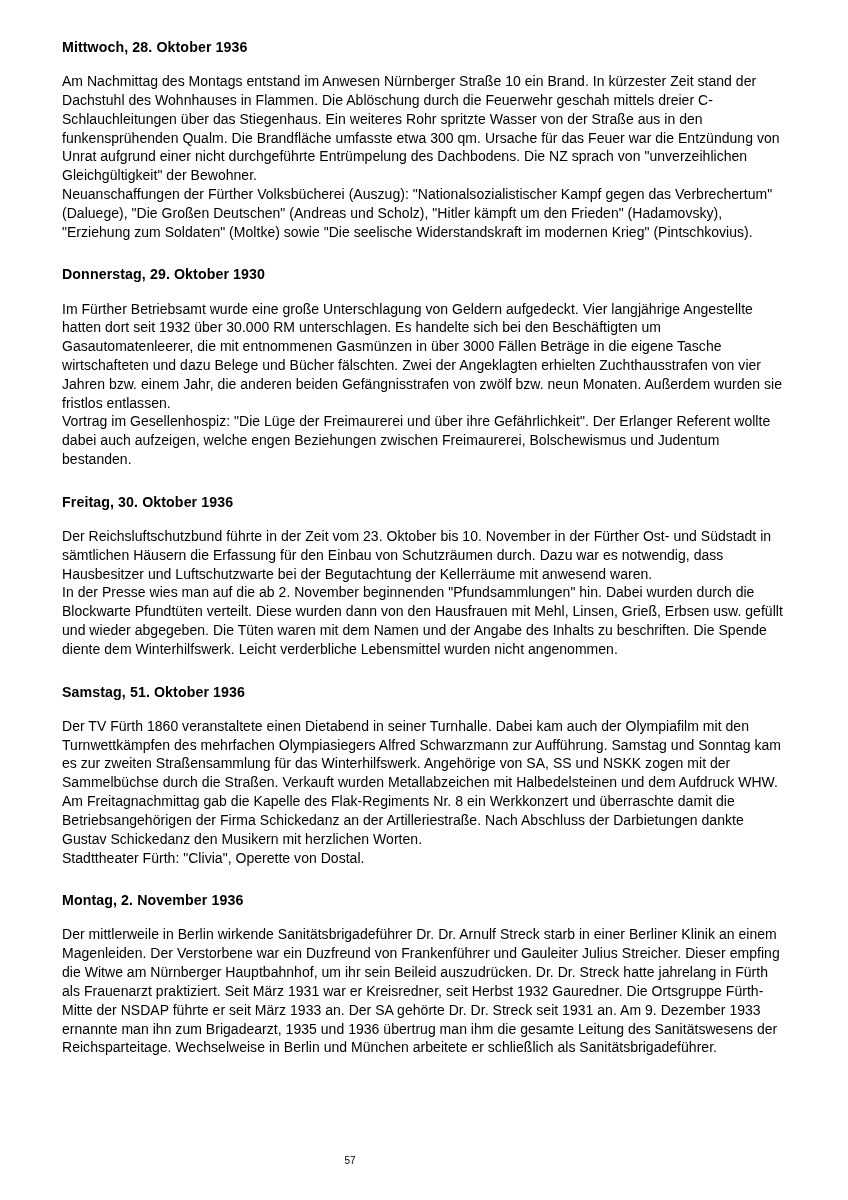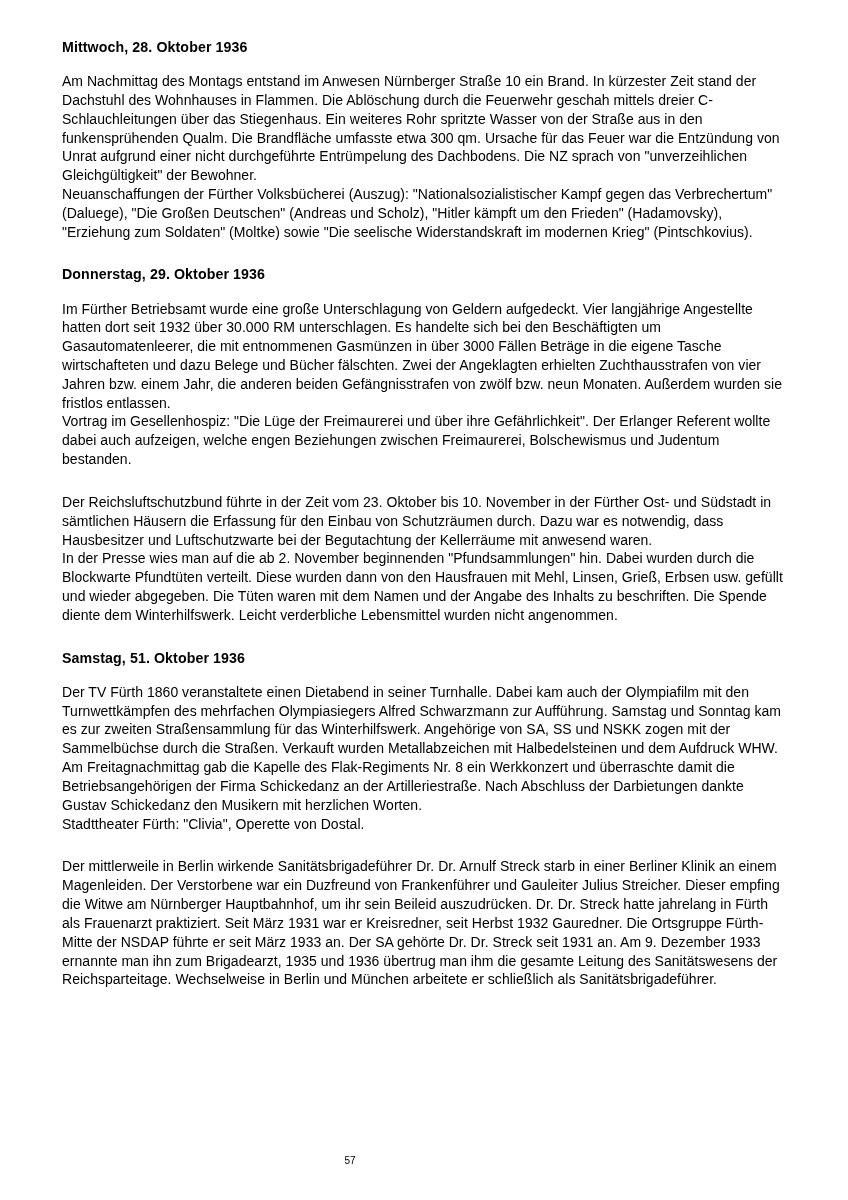--- a/index.html
+++ b/index.html
@@ -65,36 +65,38 @@
 <div class="page">
   <div class="content">
 
     <div class="entry">
       <h2 class="entry-heading">Mittwoch, 28. Oktober 1936</h2>
       <p class="entry-body">Am Nachmittag des Montags entstand im Anwesen Nürnberger Straße 10 ein Brand. In kürzester Zeit stand der Dachstuhl des Wohnhauses in Flammen. Die Ablöschung durch die Feuerwehr geschah mittels dreier C-Schlauchleitungen über das Stiegenhaus. Ein weiteres Rohr spritzte Wasser von der Straße aus in den funkensprühenden Qualm. Die Brandfläche umfasste etwa 300 qm. Ursache für das Feuer war die Entzündung von Unrat aufgrund einer nicht durchgeführte Entrümpelung des Dachbodens. Die NZ sprach von "unverzeihlichen Gleichgültigkeit" der Bewohner.
 Neuanschaffungen der Fürther Volksbücherei (Auszug): "Nationalsozialistischer Kampf gegen das Verbrechertum" (Daluege), "Die Großen Deutschen" (Andreas und Scholz), "Hitler kämpft um den Frieden" (Hadamovsky), "Erziehung zum Soldaten" (Moltke) sowie "Die seelische Widerstandskraft im modernen Krieg" (Pintschkovius).</p>
     </div>
 
     <div class="entry">
-      <h2 class="entry-heading">Donnerstag, 29. Oktober 1936</h2>
+      <h2 class="entry-heading">Donnerstag, 29. Oktober 1930</h2>
       <p class="entry-body">Im Fürther Betriebsamt wurde eine große Unterschlagung von Geldern aufgedeckt. Vier langjährige Angestellte hatten dort seit 1932 über 30.000 RM unterschlagen. Es handelte sich bei den Beschäftigten um Gasautomatenleerer, die mit entnommenen Gasmünzen in über 3000 Fällen Beträge in die eigene Tasche wirtschafteten und dazu Belege und Bücher fälschten. Zwei der Angeklagten erhielten Zuchthausstrafen von vier Jahren bzw. einem Jahr, die anderen beiden Gefängnisstrafen von zwölf bzw. neun Monaten. Außerdem wurden sie fristlos entlassen.
 Vortrag im Gesellenhospiz: "Die Lüge der Freimaurerei und über ihre Gefährlichkeit". Der Erlanger Referent wollte dabei auch aufzeigen, welche engen Beziehungen zwischen Freimaurerei, Bolschewismus und Judentum bestanden.</p>
     </div>
 
     <div class="entry">
+      <h2 class="entry-heading">Freitag, 30. Oktober 1936</h2>
       <p class="entry-body">Der Reichsluftschutzbund führte in der Zeit vom 23. Oktober bis 10. November in der Fürther Ost- und Südstadt in sämtlichen Häusern die Erfassung für den Einbau von Schutzräumen durch. Dazu war es notwendig, dass Hausbesitzer und Luftschutzwarte bei der Begutachtung der Kellerräume mit anwesend waren.
 In der Presse wies man auf die ab 2. November beginnenden "Pfundsammlungen" hin. Dabei wurden durch die Blockwarte Pfundtüten verteilt. Diese wurden dann von den Hausfrauen mit Mehl, Linsen, Grieß, Erbsen usw. gefüllt und wieder abgegeben. Die Tüten waren mit dem Namen und der Angabe des Inhalts zu beschriften. Die Spende diente dem Winterhilfswerk. Leicht verderbliche Lebensmittel wurden nicht angenommen.</p>
     </div>
 
     <div class="entry">
       <h2 class="entry-heading">Samstag, 51. Oktober 1936</h2>
       <p class="entry-body">Der TV Fürth 1860 veranstaltete einen Dietabend in seiner Turnhalle. Dabei kam auch der Olympiafilm mit den Turnwettkämpfen des mehrfachen Olympiasiegers Alfred Schwarzmann zur Aufführung. Samstag und Sonntag kam es zur zweiten Straßensammlung für das Winterhilfswerk. Angehörige von SA, SS und NSKK zogen mit der Sammelbüchse durch die Straßen. Verkauft wurden Metallabzeichen mit Halbedelsteinen und dem Aufdruck WHW.
 Am Freitagnachmittag gab die Kapelle des Flak-Regiments Nr. 8 ein Werkkonzert und überraschte damit die Betriebsangehörigen der Firma Schickedanz an der Artilleriestraße. Nach Abschluss der Darbietungen dankte Gustav Schickedanz den Musikern mit herzlichen Worten.
 Stadttheater Fürth: "Clivia", Operette von Dostal.</p>
     </div>
 
     <div class="entry">
+      <h2 class="entry-heading">Montag, 2. November 1936</h2>
       <p class="entry-body">Der mittlerweile in Berlin wirkende Sanitätsbrigadeführer Dr. Dr. Arnulf Streck starb in einer Berliner Klinik an einem Magenleiden. Der Verstorbene war ein Duzfreund von Frankenführer und Gauleiter Julius Streicher. Dieser empfing die Witwe am Nürnberger Hauptbahnhof, um ihr sein Beileid auszudrücken. Dr. Dr. Streck hatte jahrelang in Fürth als Frauenarzt praktiziert. Seit März 1931 war er Kreisredner, seit Herbst 1932 Gauredner. Die Ortsgruppe Fürth-Mitte der NSDAP führte er seit März 1933 an. Der SA gehörte Dr. Dr. Streck seit 1931 an. Am 9. Dezember 1933 ernannte man ihn zum Brigadearzt, 1935 und 1936 übertrug man ihm die gesamte Leitung des Sanitätswesens der Reichsparteitage. Wechselweise in Berlin und München arbeitete er schließlich als Sanitätsbrigadeführer.</p>
     </div>
 
   </div>
   <div class="page-number">57</div>
 </div>
 
 </body></html>

